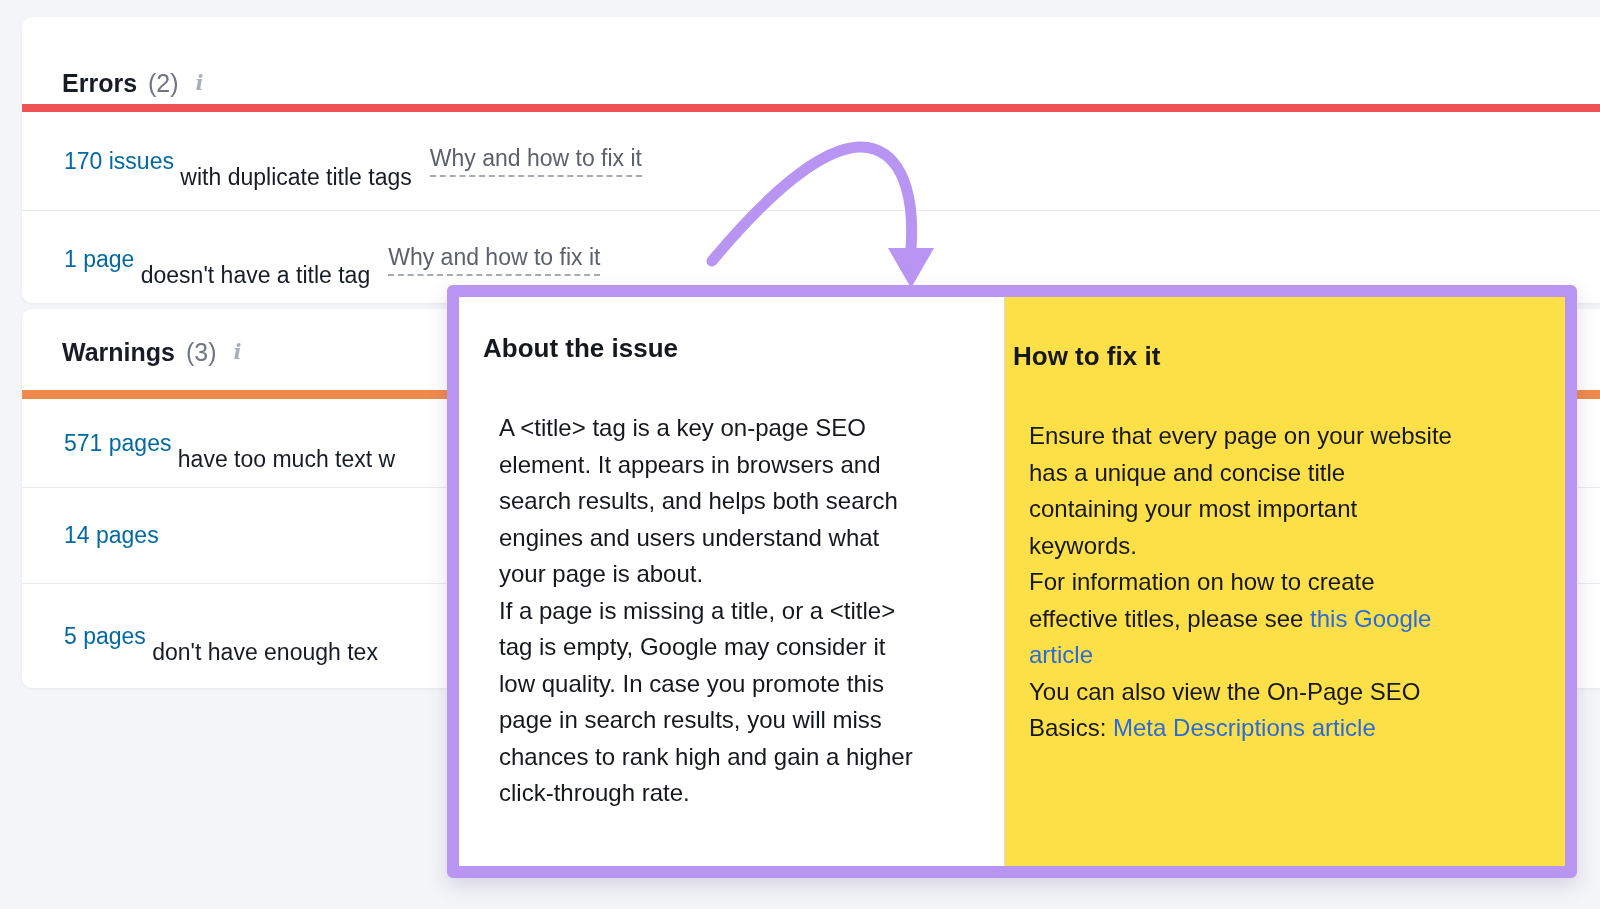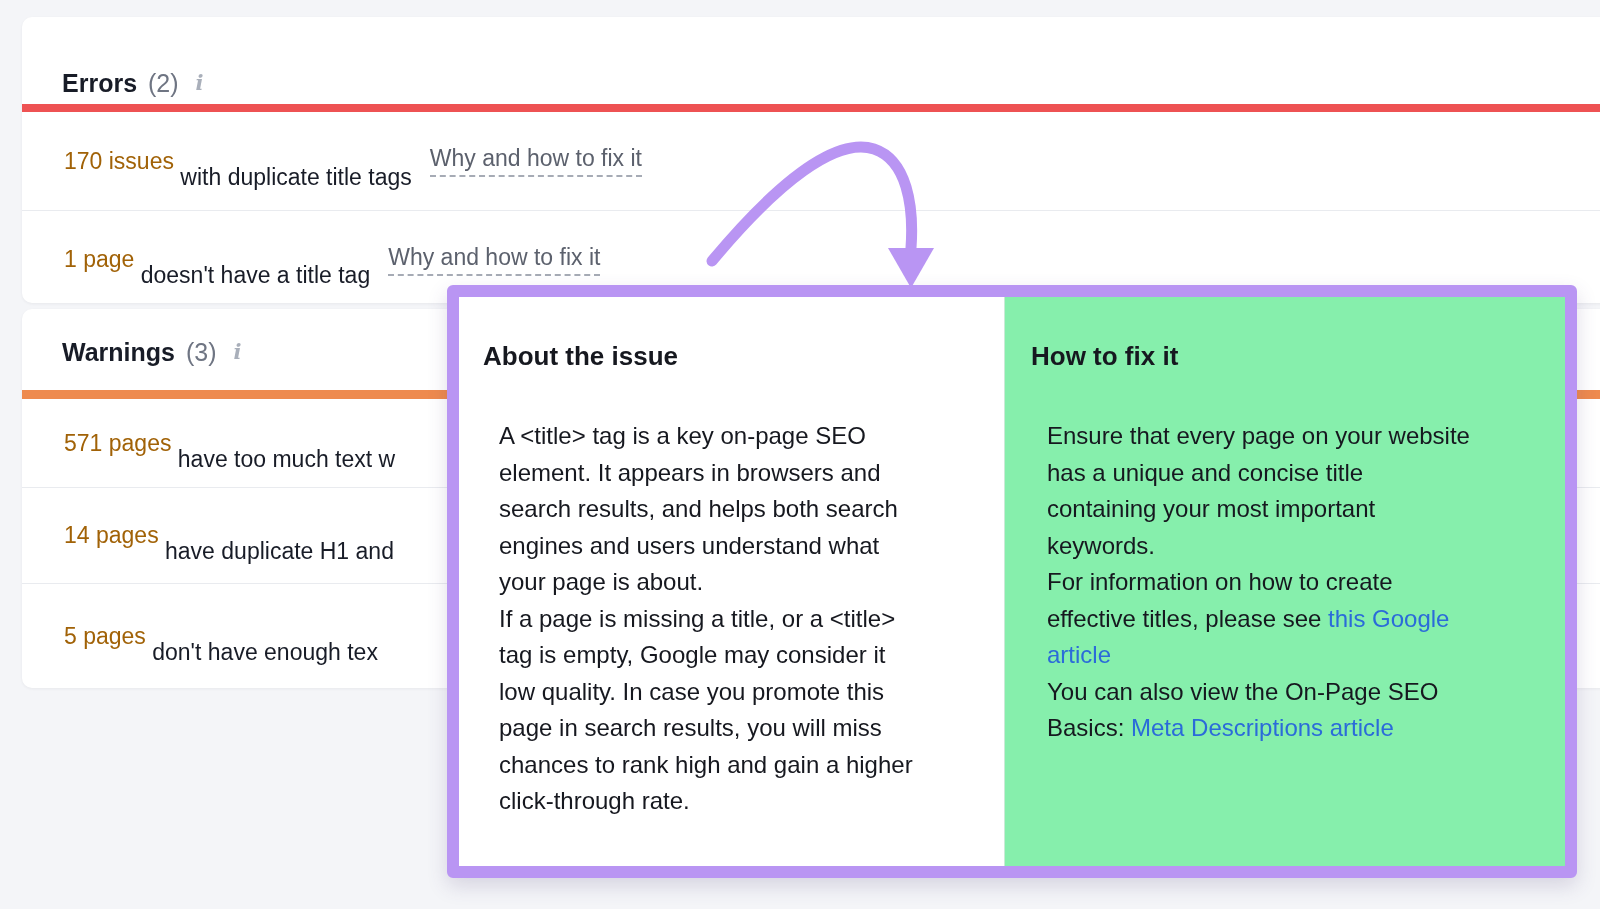--- a/index.html
+++ b/index.html
@@ -42,43 +42,43 @@
     font-size:23px;
   }
   .issue-row.divided{border-top:1px solid #e9ebef;}
   #errors-card .issue-row{height:98px;}
   #e-row-1{top:95px;}
   #e-row-2{top:193px;height:110px;}
   #w-row-1{top:90px;height:88px;}
   #w-row-2{top:178px;height:96px;}
   #w-row-3{top:274px;height:105px;}
 
-  .num-link{color:#a16207;text-decoration:none;cursor:pointer;}
+  .num-link{color:#0369a1;text-decoration:none;cursor:pointer;}
   .row-text{color:#181c27;white-space:pre;margin-top:32px;}
   .help-link{
     color:#5c616d;margin-left:18px;cursor:pointer;
     border-bottom:2px dashed #a6abb5;padding-bottom:3px;
     text-decoration:none;white-space:pre;
   }
 
   
   .popup{
     position:absolute;left:447px;top:285px;width:1130px;height:593px;
     border:12px solid #b995f3;border-radius:6px;box-sizing:border-box;
     display:flex;background:#ffffff;z-index:5;
     box-shadow:0 8px 20px rgba(80,60,120,0.18);
   }
   .popup-panel{box-sizing:border-box;white-space:pre-line;}
   .panel-about{
     width:545px;min-width:545px;background:#ffffff;
-    padding:24px 22px 0 24px;
+    padding:16px 22px 0 24px;
   }
   .panel-fix{
-    flex:1;background:#86efac;border-left:1px solid #c9ead6;
-    padding:24px 30px 0 26px;
+    flex:1;background:#fde047;border-left:1px solid #c9ead6;
+    padding:24px 30px 0 8px;
   }
   .popup-heading{
     font-size:26px;font-weight:700;color:#16181f;
     margin:0 0 11px 0;line-height:34px;
   }
   .popup-body{font-size:24px;line-height:36.5px;color:#16181f;margin:16px;}
   .popup-link{color:#2b6bd9;text-decoration:none;cursor:pointer;}
   .category-line{margin-top:18px;font-size:24px;line-height:36.5px;}
   .category-label{font-weight:700;}
   .category-value{}
@@ -119,21 +119,20 @@
       <span class="info-icon">i</span>
     </div>
     <div class="accent-bar" id="warnings-bar"></div>
 
     <div class="issue-row" id="w-row-1">
       <a class="num-link">571 pages</a>
         <span class="row-text"> have too much text w</span>
     </div>
     <div class="issue-row divided" id="w-row-2">
       <a class="num-link">14 pages</a>
-        <span class="row-text"> have duplicate H1 and</span>
     </div>
     <div class="issue-row divided" id="w-row-3">
       <a class="num-link">5 pages</a>
         <span class="row-text"> don't have enough tex</span>
     </div>
   </div>
 
   <div class="popup">
     <div class="popup-panel panel-about">
       <h3 class="popup-heading">About the issue</h3>

